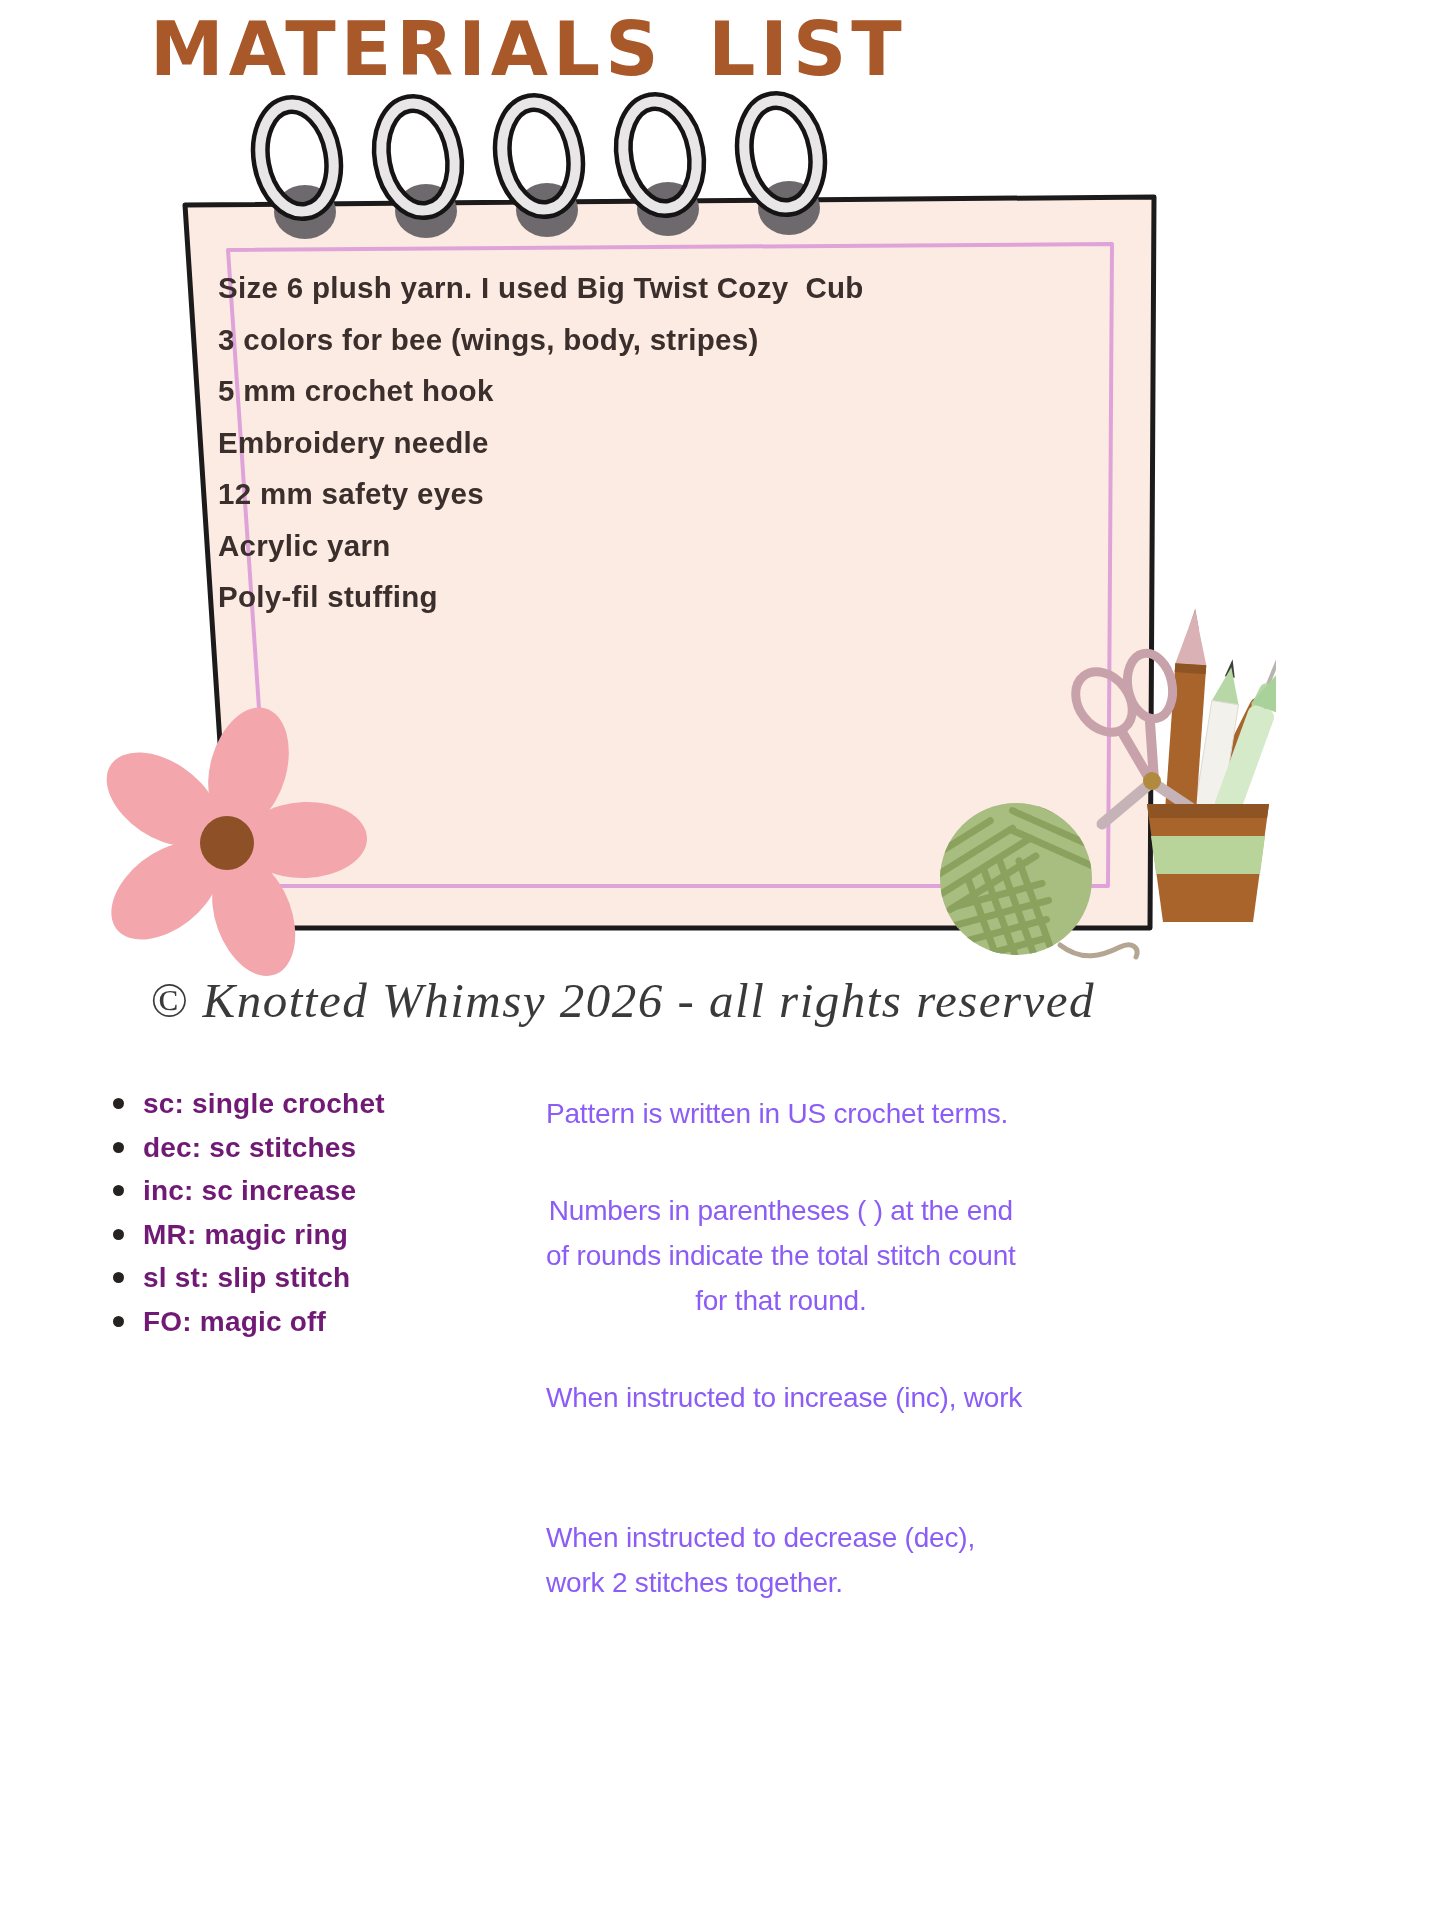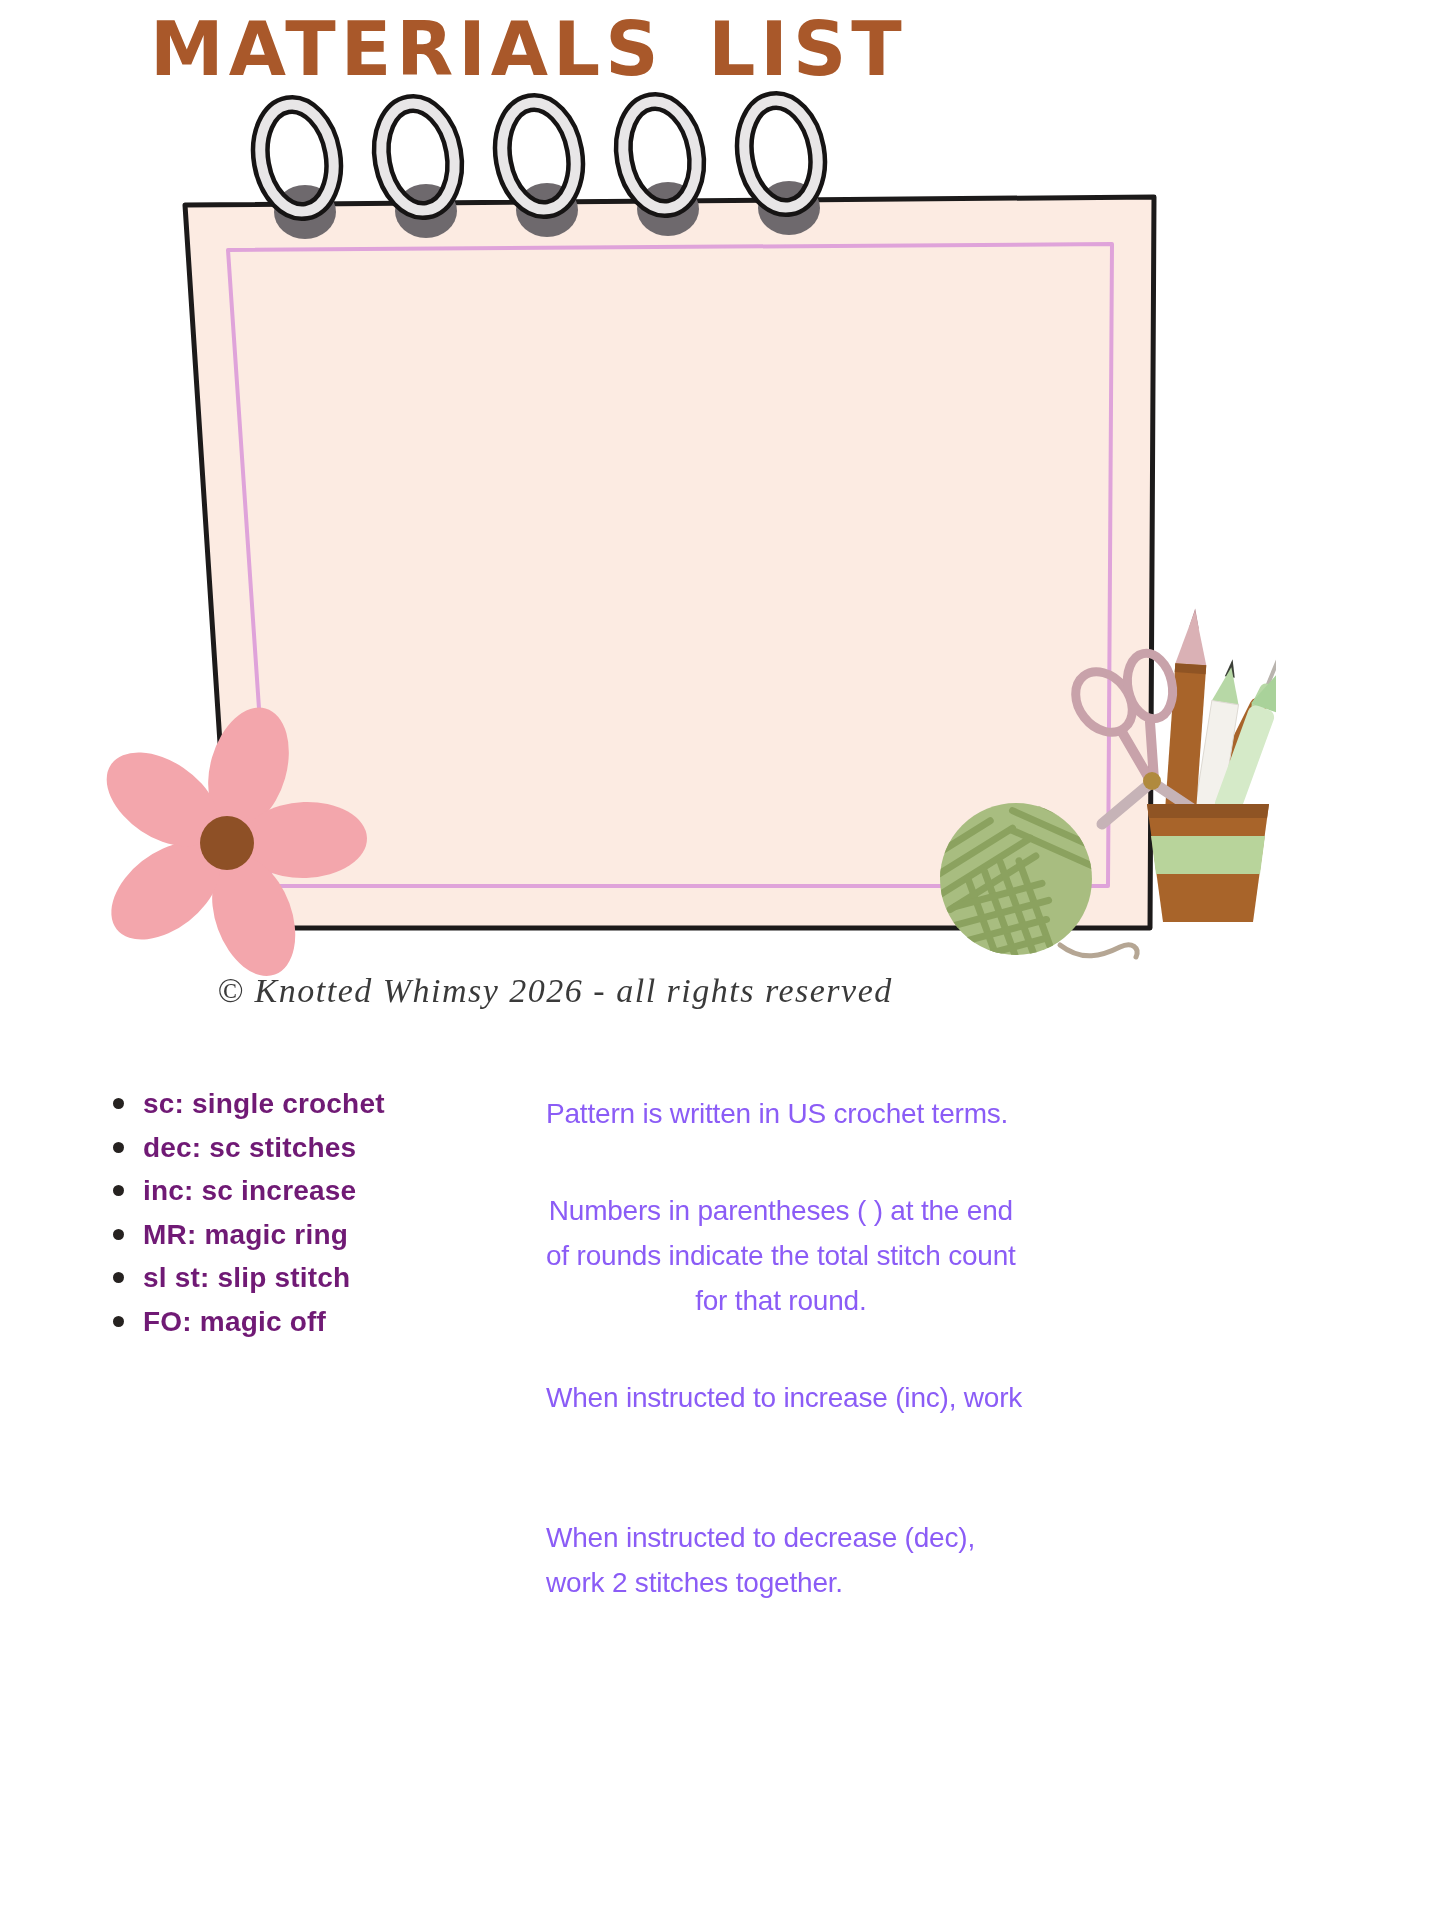--- a/index.html
+++ b/index.html
@@ -42,21 +42,21 @@
     white-space: pre;
   }
   .copyright {
     position: absolute;
     left: 150px;
     top: 972px;
     width: 810px;
     text-align: center;
     font-family: "Liberation Serif", serif;
     font-style: italic;
-    font-size: 34px;
+    font-size: 49px;
     letter-spacing: 1.5px;
     color: #3a3a3a;
     white-space: pre;
   }
   .abbr-list {
     position: absolute;
     left: 110px;
     top: 1082px;
   }
   .abbr-item {
@@ -222,20 +222,29 @@
       <g>
         <polygon points="1147,804 1269,804 1253,922 1163,922" fill="#a8642a"></polygon>
         <polygon points="1147,804 1269,804 1267,818 1149,818" fill="#8f5424"></polygon>
         <polygon points="1151,836 1265,836 1260,874 1156,874" fill="#b8d49b"></polygon>
       </g>
     </g>
   </svg>
 
   <div class="title">MATERIALS LIST</div>
 
+  <div class="pad-text">
+    <div class="pad-line">Size 6 plush yarn. I used Big Twist Cozy  Cub</div>
+    <div class="pad-line">3 colors for bee (wings, body, stripes)</div>
+    <div class="pad-line">5 mm crochet hook</div>
+    <div class="pad-line">Embroidery needle</div>
+    <div class="pad-line">12 mm safety eyes</div>
+    <div class="pad-line">Acrylic yarn</div>
+    <div class="pad-line">Poly-fil stuffing</div>
+  </div>
 
   <div class="copyright">© Knotted Whimsy 2026 - all rights reserved</div>
 
   <div class="abbr-list">
     <div class="abbr-item">sc: single crochet</div>
     <div class="abbr-item">dec: sc stitches</div>
     <div class="abbr-item">inc: sc increase</div>
     <div class="abbr-item">MR: magic ring</div>
     <div class="abbr-item">sl st: slip stitch</div>
     <div class="abbr-item">FO: magic off</div>

